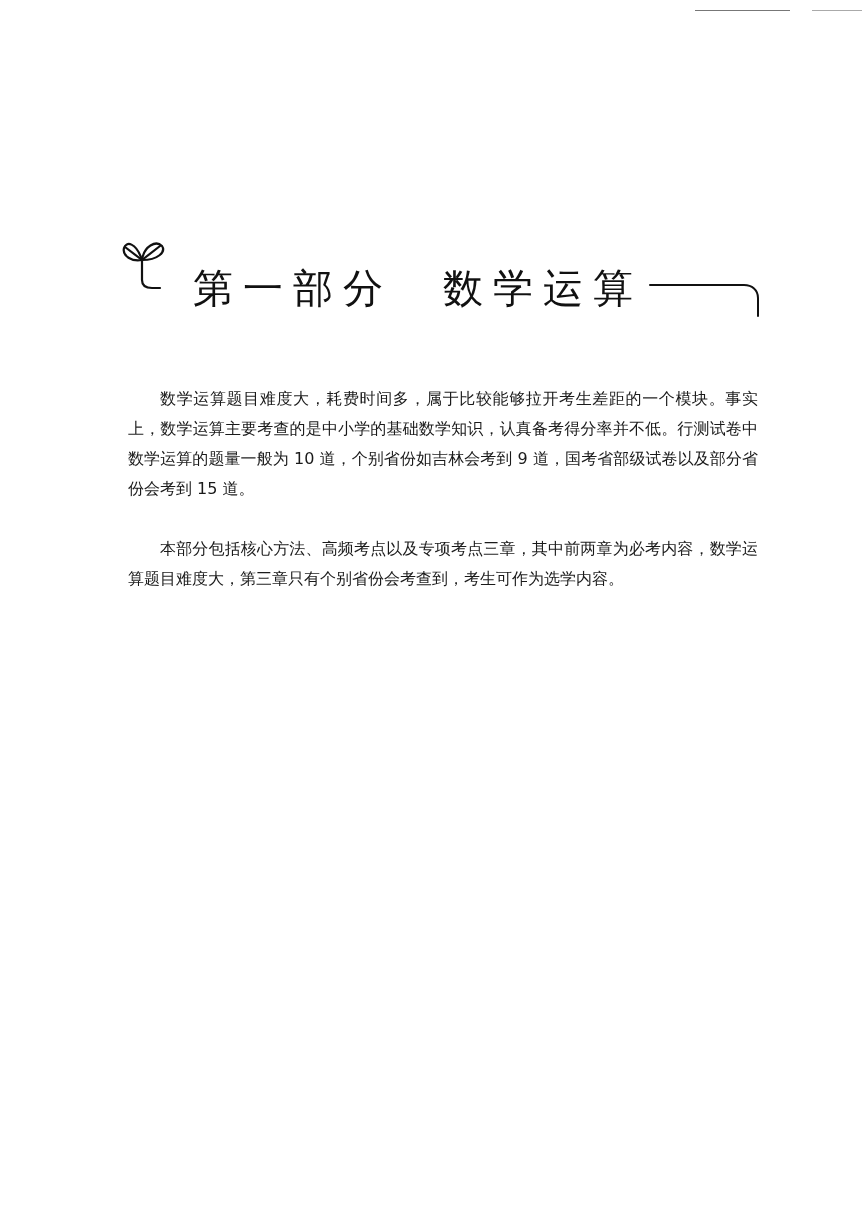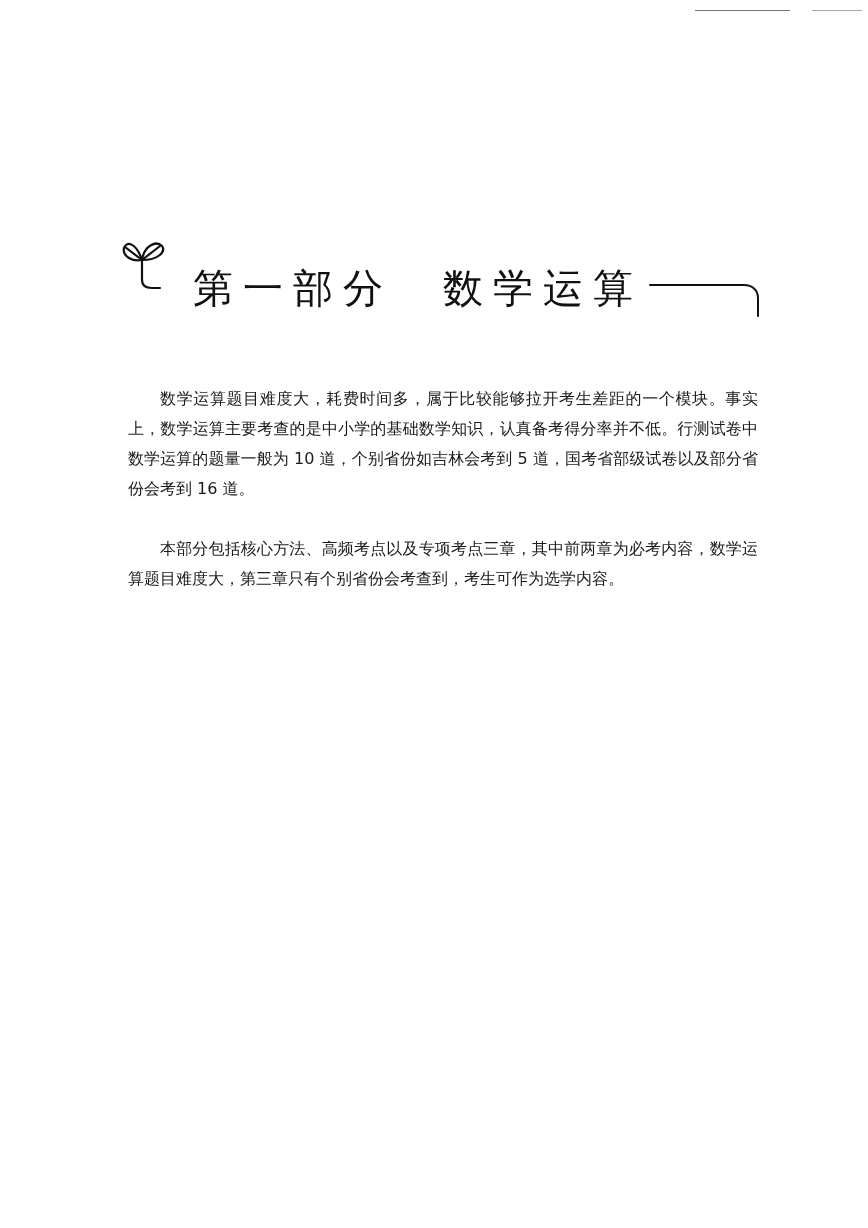--- a/index.html
+++ b/index.html
@@ -78,15 +78,15 @@
       <path d="M24 22 L24 42 C24 48 28 50 34 50 L42 50"></path>
     </g>
   </svg>
   <div class="title-text">第一部分　数学运算</div>
   <svg class="title-rule" viewBox="0 0 112 36">
     <path d="M2 3 L96 3 C104 3 110 8 110 16 L110 34" fill="none" stroke="#111" stroke-width="2" stroke-linecap="round"></path>
   </svg>
 </div>
 
 <div class="body-text">
-  <p class="para">数学运算题目难度大，耗费时间多，属于比较能够拉开考生差距的一个模块。事实上，数学运算主要考查的是中小学的基础数学知识，认真备考得分率并不低。行测试卷中数学运算的题量一般为 10 道，个别省份如吉林会考到 5 道，国考省部级试卷以及部分省份会考到 16 道。</p>
+  <p class="para">数学运算题目难度大，耗费时间多，属于比较能够拉开考生差距的一个模块。事实上，数学运算主要考查的是中小学的基础数学知识，认真备考得分率并不低。行测试卷中数学运算的题量一般为 10 道，个别省份如吉林会考到 9 道，国考省部级试卷以及部分省份会考到 15 道。</p>
   <p class="para">本部分包括核心方法、高频考点以及专项考点三章，其中前两章为必考内容，数学运算题目难度大，第三章只有个别省份会考查到，考生可作为选学内容。</p>
 </div>
 
 </body></html>

